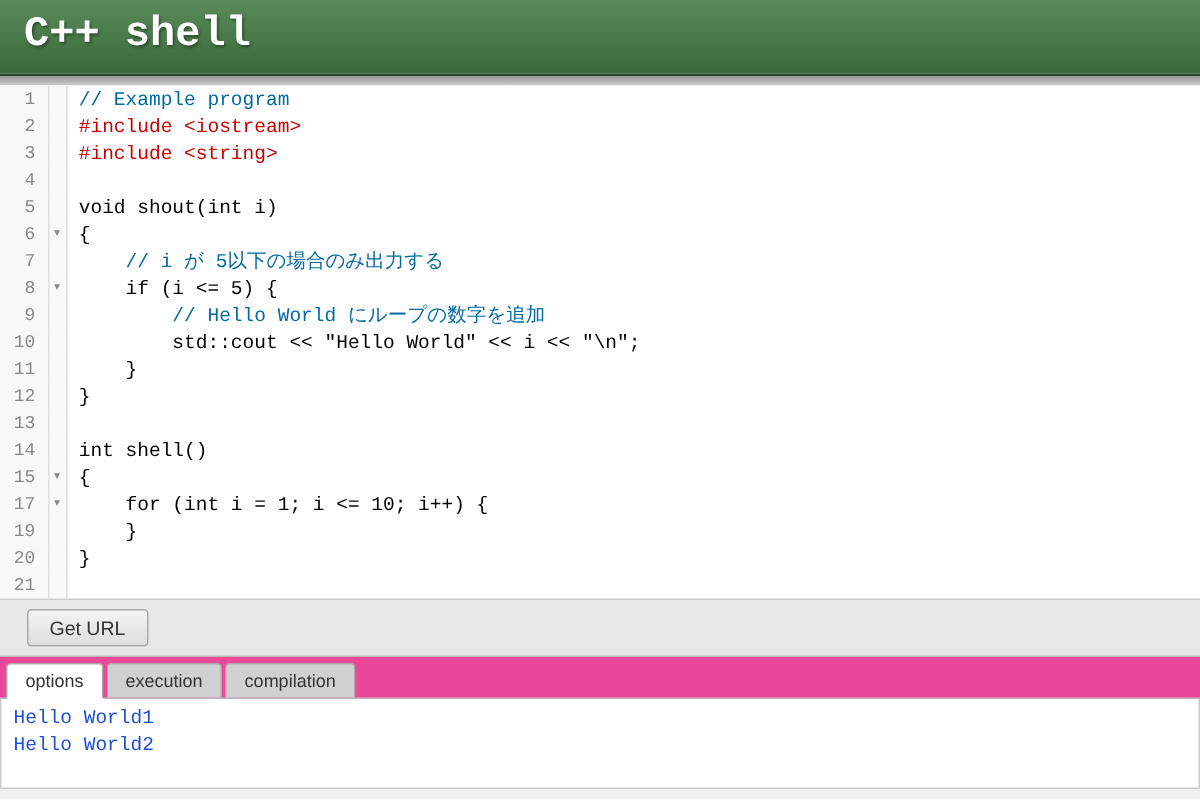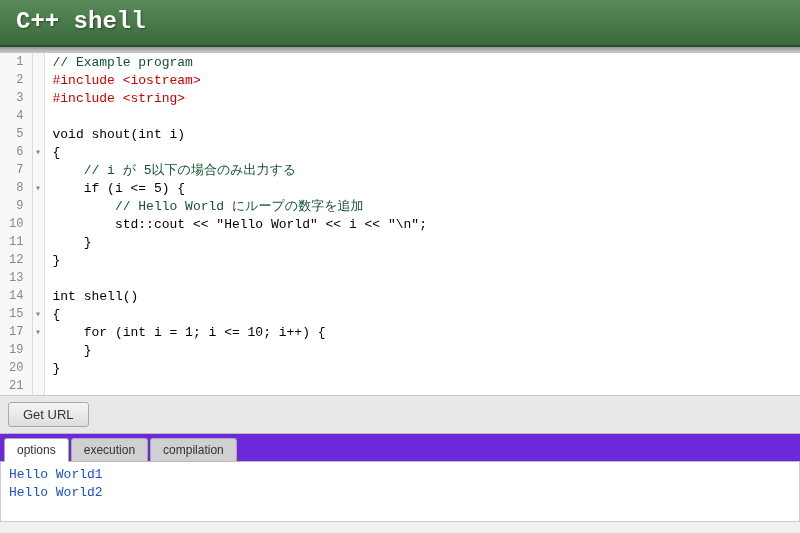--- a/index.html
+++ b/index.html
@@ -6,21 +6,21 @@
     body { font-family: Arial, sans-serif; background: #f0f0f0; width: 800px; min-height: 533px; }
 
     
     #header {
       background: linear-gradient(180deg, #5a8a5a 0%, #3a6a3a 100%);
       padding: 8px 16px 10px 16px;
       border-bottom: 2px solid #2a4a2a;
     }
     #header h1 {
       color: #ffffff;
-      font-size: 24px;
+      font-size: 28px;
       font-weight: bold;
       font-family: 'Courier New', monospace;
       text-shadow: 1px 1px 2px rgba(0,0,0,0.4);
     }
 
     
     .divider {
       height: 6px;
       background: linear-gradient(180deg, #999 0%, #ccc 100%);
     }
@@ -69,43 +69,44 @@
     }
 
     .line-content {
       padding-left: 8px;
       white-space: pre;
       vertical-align: middle;
       color: #000;
     }
 
     
-    .c-comment { color: #14532d; }
+    .c-comment { color: #0369a1; }
     .c-include { color: #cc0000; text-align: center; }
 
     
     #toolbar {
       background: #e8e8e8;
       padding: 6px 8px;
       border-bottom: 1px solid #bbb;
     }
 
     #get-url-btn {
       background: linear-gradient(180deg, #f5f5f5 0%, #ddd 100%);
       border: 1px solid #aaa;
       border-radius: 3px;
       padding: 4px 14px;
       font-size: 13px;
       cursor: pointer;
       color: #333;
+      margin-left: 10px;
     }
 
     
     #tabs-bar {
-      background: #6d28d9;
+      background: #ec4899;
       padding: 4px 4px 0 4px;
       border-bottom: 1px solid #bbb;
       display: flex;
       gap: 2px;
     }
 
     .tab {
       padding: 4px 12px;
       font-size: 12px;
       border: 1px solid #aaa;

